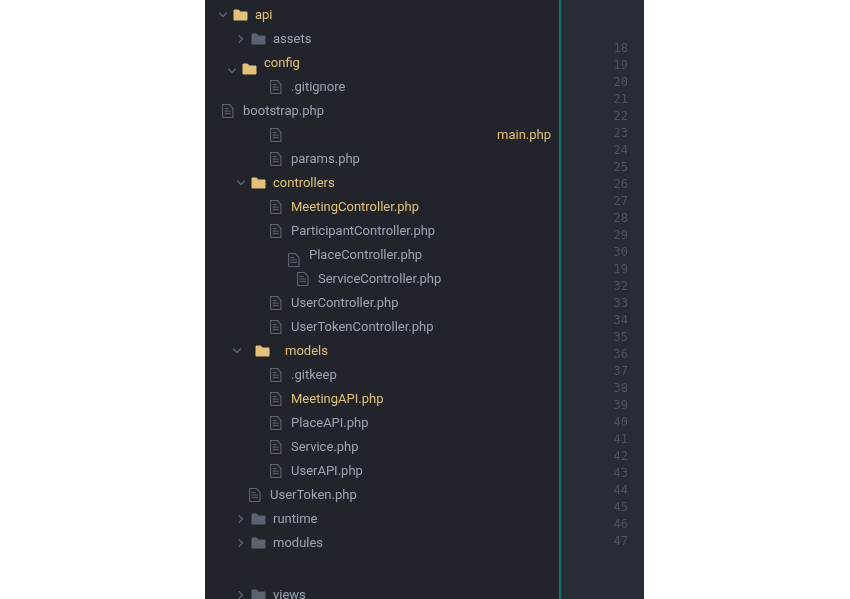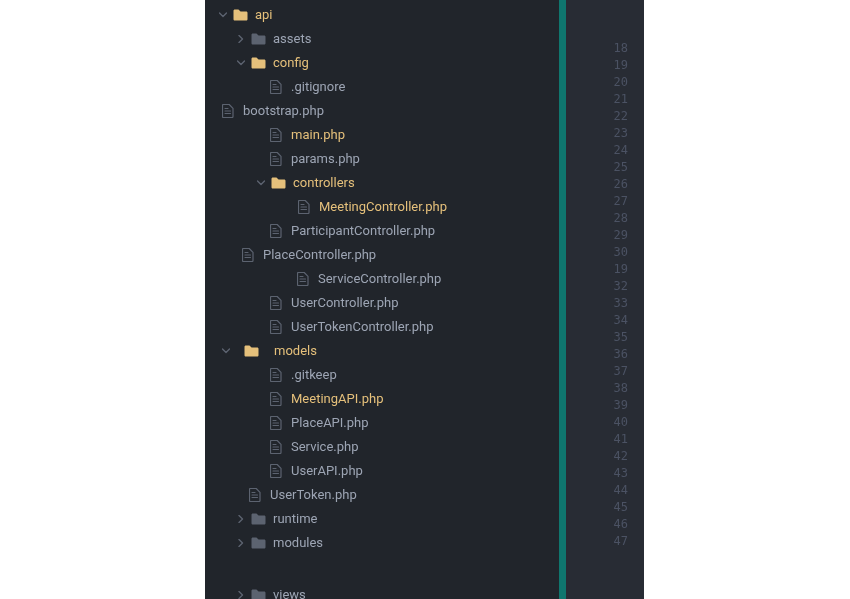--- a/index.html
+++ b/index.html
@@ -62,21 +62,21 @@
     flex-shrink: 0;
   }
   .icon svg { display: block; }
   .icon.folder-normal { color: #5c6370; }
   .icon.folder-highlight { color: #e5c07b; }
   .icon.file { color: #5c6370; }
   .label { flex: 1 1 auto; }
   .gutter {
     flex: 1 1 auto;
     background: #282c34;
-    border-left: 7px solid #0f766e;
+    border-left: 2px solid #0f766e;
     color: #4b5263;
     font-family: Menlo, Consolas, "DejaVu Sans Mono", monospace;
     font-size: 12px;
     padding-top: 40px;
     text-align: right;
   }
   .gutter .ln {
     height: 17px;
     line-height: 17px;
     padding-right: 16px;
@@ -106,119 +106,119 @@
             <path d="M2 0.5 L5.5 4 L2 7.5" stroke="currentColor" stroke-width="1.4" fill="none" stroke-linecap="round" stroke-linejoin="round"></path>
           </svg>
         </span>
         <span class="icon folder-normal">
           <svg width="15" height="12" viewBox="0 0 15 12">
             <path d="M0.5 1.8 C0.5 1.1 1.1 0.5 1.8 0.5 L5.2 0.5 C5.6 0.5 6 0.7 6.2 1 L6.8 1.9 C7 2.2 7.4 2.4 7.8 2.4 L13.2 2.4 C13.9 2.4 14.5 3 14.5 3.7 L14.5 10.2 C14.5 10.9 13.9 11.5 13.2 11.5 L1.8 11.5 C1.1 11.5 0.5 10.9 0.5 10.2 Z" fill="currentColor"></path>
           </svg>
         </span>
         <span class="label">assets</span>
       </div>
+      <div class="row highlight" style="padding-left: 21px; align-items: flex-end;">
+        <span class="chev">
+          <svg width="8" height="8" viewBox="0 0 8 8">
+            <path d="M0.5 2 L4 5.5 L7.5 2" stroke="currentColor" stroke-width="1.4" fill="none" stroke-linecap="round" stroke-linejoin="round"></path>
+          </svg>
+        </span>
+        <span class="icon folder-highlight">
+          <svg width="15" height="12" viewBox="0 0 15 12">
+            <path d="M0.5 1.8 C0.5 1.1 1.1 0.5 1.8 0.5 L5.2 0.5 C5.6 0.5 6 0.7 6.2 1 L6.8 1.9 C7 2.2 7.4 2.4 7.8 2.4 L13.2 2.4 C13.9 2.4 14.5 3 14.5 3.7 L14.5 10.2 C14.5 10.9 13.9 11.5 13.2 11.5 L1.8 11.5 C1.1 11.5 0.5 10.9 0.5 10.2 Z" fill="currentColor"></path>
+          </svg>
+        </span>
+        <span class="label">config</span>
+      </div>
+      <div class="row" style="padding-left: 48px;">
+        <span class="chev hidden"></span>
+        <span class="icon file">
+          <svg width="12" height="14" viewBox="0 0 12 14">
+            <path d="M1.4 0.5 L7.2 0.5 L11 4.3 L11 12.6 C11 13.1 10.6 13.5 10.1 13.5 L1.4 13.5 C0.9 13.5 0.5 13.1 0.5 12.6 L0.5 1.4 C0.5 0.9 0.9 0.5 1.4 0.5 Z" fill="none" stroke="currentColor" stroke-width="1.2" stroke-linejoin="round"></path>
+            <line x1="3" y1="4.5" x2="6" y2="4.5" stroke="currentColor" stroke-width="1.1" stroke-linecap="round"></line>
+            <line x1="3" y1="7" x2="8.5" y2="7" stroke="currentColor" stroke-width="1.1" stroke-linecap="round"></line>
+            <line x1="3" y1="9.5" x2="8.5" y2="9.5" stroke="currentColor" stroke-width="1.1" stroke-linecap="round"></line>
+          </svg>
+        </span>
+        <span class="label">.gitignore</span>
+      </div>
+      <div class="row" style="">
+        <span class="chev hidden"></span>
+        <span class="icon file">
+          <svg width="12" height="14" viewBox="0 0 12 14">
+            <path d="M1.4 0.5 L7.2 0.5 L11 4.3 L11 12.6 C11 13.1 10.6 13.5 10.1 13.5 L1.4 13.5 C0.9 13.5 0.5 13.1 0.5 12.6 L0.5 1.4 C0.5 0.9 0.9 0.5 1.4 0.5 Z" fill="none" stroke="currentColor" stroke-width="1.2" stroke-linejoin="round"></path>
+            <line x1="3" y1="4.5" x2="6" y2="4.5" stroke="currentColor" stroke-width="1.1" stroke-linecap="round"></line>
+            <line x1="3" y1="7" x2="8.5" y2="7" stroke="currentColor" stroke-width="1.1" stroke-linecap="round"></line>
+            <line x1="3" y1="9.5" x2="8.5" y2="9.5" stroke="currentColor" stroke-width="1.1" stroke-linecap="round"></line>
+          </svg>
+        </span>
+        <span class="label">bootstrap.php</span>
+      </div>
+      <div class="row highlight" style="padding-left: 48px; text-align: right;">
+        <span class="chev hidden"></span>
+        <span class="icon file">
+          <svg width="12" height="14" viewBox="0 0 12 14">
+            <path d="M1.4 0.5 L7.2 0.5 L11 4.3 L11 12.6 C11 13.1 10.6 13.5 10.1 13.5 L1.4 13.5 C0.9 13.5 0.5 13.1 0.5 12.6 L0.5 1.4 C0.5 0.9 0.9 0.5 1.4 0.5 Z" fill="none" stroke="currentColor" stroke-width="1.2" stroke-linejoin="round"></path>
+            <line x1="3" y1="4.5" x2="6" y2="4.5" stroke="currentColor" stroke-width="1.1" stroke-linecap="round"></line>
+            <line x1="3" y1="7" x2="8.5" y2="7" stroke="currentColor" stroke-width="1.1" stroke-linecap="round"></line>
+            <line x1="3" y1="9.5" x2="8.5" y2="9.5" stroke="currentColor" stroke-width="1.1" stroke-linecap="round"></line>
+          </svg>
+        </span>
+        <span class="label">main.php</span>
+      </div>
+      <div class="row" style="padding-left: 48px;">
+        <span class="chev hidden"></span>
+        <span class="icon file">
+          <svg width="12" height="14" viewBox="0 0 12 14">
+            <path d="M1.4 0.5 L7.2 0.5 L11 4.3 L11 12.6 C11 13.1 10.6 13.5 10.1 13.5 L1.4 13.5 C0.9 13.5 0.5 13.1 0.5 12.6 L0.5 1.4 C0.5 0.9 0.9 0.5 1.4 0.5 Z" fill="none" stroke="currentColor" stroke-width="1.2" stroke-linejoin="round"></path>
+            <line x1="3" y1="4.5" x2="6" y2="4.5" stroke="currentColor" stroke-width="1.1" stroke-linecap="round"></line>
+            <line x1="3" y1="7" x2="8.5" y2="7" stroke="currentColor" stroke-width="1.1" stroke-linecap="round"></line>
+            <line x1="3" y1="9.5" x2="8.5" y2="9.5" stroke="currentColor" stroke-width="1.1" stroke-linecap="round"></line>
+          </svg>
+        </span>
+        <span class="label">params.php</span>
+      </div>
       <div class="row highlight" style="padding-left: 30px;">
         <span class="chev">
           <svg width="8" height="8" viewBox="0 0 8 8">
             <path d="M0.5 2 L4 5.5 L7.5 2" stroke="currentColor" stroke-width="1.4" fill="none" stroke-linecap="round" stroke-linejoin="round"></path>
           </svg>
         </span>
         <span class="icon folder-highlight">
           <svg width="15" height="12" viewBox="0 0 15 12">
             <path d="M0.5 1.8 C0.5 1.1 1.1 0.5 1.8 0.5 L5.2 0.5 C5.6 0.5 6 0.7 6.2 1 L6.8 1.9 C7 2.2 7.4 2.4 7.8 2.4 L13.2 2.4 C13.9 2.4 14.5 3 14.5 3.7 L14.5 10.2 C14.5 10.9 13.9 11.5 13.2 11.5 L1.8 11.5 C1.1 11.5 0.5 10.9 0.5 10.2 Z" fill="currentColor"></path>
           </svg>
         </span>
-        <span class="label">config</span>
-      </div>
-      <div class="row" style="padding-left: 48px;">
-        <span class="chev hidden"></span>
-        <span class="icon file">
-          <svg width="12" height="14" viewBox="0 0 12 14">
-            <path d="M1.4 0.5 L7.2 0.5 L11 4.3 L11 12.6 C11 13.1 10.6 13.5 10.1 13.5 L1.4 13.5 C0.9 13.5 0.5 13.1 0.5 12.6 L0.5 1.4 C0.5 0.9 0.9 0.5 1.4 0.5 Z" fill="none" stroke="currentColor" stroke-width="1.2" stroke-linejoin="round"></path>
-            <line x1="3" y1="4.5" x2="6" y2="4.5" stroke="currentColor" stroke-width="1.1" stroke-linecap="round"></line>
-            <line x1="3" y1="7" x2="8.5" y2="7" stroke="currentColor" stroke-width="1.1" stroke-linecap="round"></line>
-            <line x1="3" y1="9.5" x2="8.5" y2="9.5" stroke="currentColor" stroke-width="1.1" stroke-linecap="round"></line>
-          </svg>
-        </span>
-        <span class="label">.gitignore</span>
-      </div>
-      <div class="row" style="">
-        <span class="chev hidden"></span>
-        <span class="icon file">
-          <svg width="12" height="14" viewBox="0 0 12 14">
-            <path d="M1.4 0.5 L7.2 0.5 L11 4.3 L11 12.6 C11 13.1 10.6 13.5 10.1 13.5 L1.4 13.5 C0.9 13.5 0.5 13.1 0.5 12.6 L0.5 1.4 C0.5 0.9 0.9 0.5 1.4 0.5 Z" fill="none" stroke="currentColor" stroke-width="1.2" stroke-linejoin="round"></path>
-            <line x1="3" y1="4.5" x2="6" y2="4.5" stroke="currentColor" stroke-width="1.1" stroke-linecap="round"></line>
-            <line x1="3" y1="7" x2="8.5" y2="7" stroke="currentColor" stroke-width="1.1" stroke-linecap="round"></line>
-            <line x1="3" y1="9.5" x2="8.5" y2="9.5" stroke="currentColor" stroke-width="1.1" stroke-linecap="round"></line>
-          </svg>
-        </span>
-        <span class="label">bootstrap.php</span>
+        <span class="label">controllers</span>
       </div>
       <div class="row highlight" style="padding-left: 48px;">
         <span class="chev hidden"></span>
         <span class="icon file">
           <svg width="12" height="14" viewBox="0 0 12 14">
             <path d="M1.4 0.5 L7.2 0.5 L11 4.3 L11 12.6 C11 13.1 10.6 13.5 10.1 13.5 L1.4 13.5 C0.9 13.5 0.5 13.1 0.5 12.6 L0.5 1.4 C0.5 0.9 0.9 0.5 1.4 0.5 Z" fill="none" stroke="currentColor" stroke-width="1.2" stroke-linejoin="round"></path>
             <line x1="3" y1="4.5" x2="6" y2="4.5" stroke="currentColor" stroke-width="1.1" stroke-linecap="round"></line>
             <line x1="3" y1="7" x2="8.5" y2="7" stroke="currentColor" stroke-width="1.1" stroke-linecap="round"></line>
             <line x1="3" y1="9.5" x2="8.5" y2="9.5" stroke="currentColor" stroke-width="1.1" stroke-linecap="round"></line>
           </svg>
         </span>
-        <span class="label">main.php</span>
-      </div>
-      <div class="row" style="padding-left: 48px;">
-        <span class="chev hidden"></span>
-        <span class="icon file">
-          <svg width="12" height="14" viewBox="0 0 12 14">
-            <path d="M1.4 0.5 L7.2 0.5 L11 4.3 L11 12.6 C11 13.1 10.6 13.5 10.1 13.5 L1.4 13.5 C0.9 13.5 0.5 13.1 0.5 12.6 L0.5 1.4 C0.5 0.9 0.9 0.5 1.4 0.5 Z" fill="none" stroke="currentColor" stroke-width="1.2" stroke-linejoin="round"></path>
-            <line x1="3" y1="4.5" x2="6" y2="4.5" stroke="currentColor" stroke-width="1.1" stroke-linecap="round"></line>
-            <line x1="3" y1="7" x2="8.5" y2="7" stroke="currentColor" stroke-width="1.1" stroke-linecap="round"></line>
-            <line x1="3" y1="9.5" x2="8.5" y2="9.5" stroke="currentColor" stroke-width="1.1" stroke-linecap="round"></line>
-          </svg>
-        </span>
-        <span class="label">params.php</span>
-      </div>
-      <div class="row highlight" style="padding-left: 30px; margin-left: 20px;">
-        <span class="chev">
-          <svg width="8" height="8" viewBox="0 0 8 8">
-            <path d="M0.5 2 L4 5.5 L7.5 2" stroke="currentColor" stroke-width="1.4" fill="none" stroke-linecap="round" stroke-linejoin="round"></path>
-          </svg>
-        </span>
-        <span class="icon folder-highlight">
-          <svg width="15" height="12" viewBox="0 0 15 12">
-            <path d="M0.5 1.8 C0.5 1.1 1.1 0.5 1.8 0.5 L5.2 0.5 C5.6 0.5 6 0.7 6.2 1 L6.8 1.9 C7 2.2 7.4 2.4 7.8 2.4 L13.2 2.4 C13.9 2.4 14.5 3 14.5 3.7 L14.5 10.2 C14.5 10.9 13.9 11.5 13.2 11.5 L1.8 11.5 C1.1 11.5 0.5 10.9 0.5 10.2 Z" fill="currentColor"></path>
-          </svg>
-        </span>
-        <span class="label">controllers</span>
-      </div>
-      <div class="row highlight" style="padding-left: 48px; margin-left: 28px;">
-        <span class="chev hidden"></span>
-        <span class="icon file">
-          <svg width="12" height="14" viewBox="0 0 12 14">
-            <path d="M1.4 0.5 L7.2 0.5 L11 4.3 L11 12.6 C11 13.1 10.6 13.5 10.1 13.5 L1.4 13.5 C0.9 13.5 0.5 13.1 0.5 12.6 L0.5 1.4 C0.5 0.9 0.9 0.5 1.4 0.5 Z" fill="none" stroke="currentColor" stroke-width="1.2" stroke-linejoin="round"></path>
-            <line x1="3" y1="4.5" x2="6" y2="4.5" stroke="currentColor" stroke-width="1.1" stroke-linecap="round"></line>
-            <line x1="3" y1="7" x2="8.5" y2="7" stroke="currentColor" stroke-width="1.1" stroke-linecap="round"></line>
-            <line x1="3" y1="9.5" x2="8.5" y2="9.5" stroke="currentColor" stroke-width="1.1" stroke-linecap="round"></line>
-          </svg>
-        </span>
         <span class="label">MeetingController.php</span>
       </div>
       <div class="row" style="padding-left: 48px;">
         <span class="chev hidden"></span>
         <span class="icon file">
           <svg width="12" height="14" viewBox="0 0 12 14">
             <path d="M1.4 0.5 L7.2 0.5 L11 4.3 L11 12.6 C11 13.1 10.6 13.5 10.1 13.5 L1.4 13.5 C0.9 13.5 0.5 13.1 0.5 12.6 L0.5 1.4 C0.5 0.9 0.9 0.5 1.4 0.5 Z" fill="none" stroke="currentColor" stroke-width="1.2" stroke-linejoin="round"></path>
             <line x1="3" y1="4.5" x2="6" y2="4.5" stroke="currentColor" stroke-width="1.1" stroke-linecap="round"></line>
             <line x1="3" y1="7" x2="8.5" y2="7" stroke="currentColor" stroke-width="1.1" stroke-linecap="round"></line>
             <line x1="3" y1="9.5" x2="8.5" y2="9.5" stroke="currentColor" stroke-width="1.1" stroke-linecap="round"></line>
           </svg>
         </span>
         <span class="label">ParticipantController.php</span>
       </div>
-      <div class="row" style="padding-left: 20px;">
+      <div class="row" style="padding-left: 66px; align-items: flex-end;">
         <span class="chev hidden"></span>
         <span class="icon file">
           <svg width="12" height="14" viewBox="0 0 12 14">
             <path d="M1.4 0.5 L7.2 0.5 L11 4.3 L11 12.6 C11 13.1 10.6 13.5 10.1 13.5 L1.4 13.5 C0.9 13.5 0.5 13.1 0.5 12.6 L0.5 1.4 C0.5 0.9 0.9 0.5 1.4 0.5 Z" fill="none" stroke="currentColor" stroke-width="1.2" stroke-linejoin="round"></path>
             <line x1="3" y1="4.5" x2="6" y2="4.5" stroke="currentColor" stroke-width="1.1" stroke-linecap="round"></line>
             <line x1="3" y1="7" x2="8.5" y2="7" stroke="currentColor" stroke-width="1.1" stroke-linecap="round"></line>
             <line x1="3" y1="9.5" x2="8.5" y2="9.5" stroke="currentColor" stroke-width="1.1" stroke-linecap="round"></line>
           </svg>
         </span>
         <span class="label">PlaceController.php</span>
@@ -252,21 +252,21 @@
         <span class="icon file">
           <svg width="12" height="14" viewBox="0 0 12 14">
             <path d="M1.4 0.5 L7.2 0.5 L11 4.3 L11 12.6 C11 13.1 10.6 13.5 10.1 13.5 L1.4 13.5 C0.9 13.5 0.5 13.1 0.5 12.6 L0.5 1.4 C0.5 0.9 0.9 0.5 1.4 0.5 Z" fill="none" stroke="currentColor" stroke-width="1.2" stroke-linejoin="round"></path>
             <line x1="3" y1="4.5" x2="6" y2="4.5" stroke="currentColor" stroke-width="1.1" stroke-linecap="round"></line>
             <line x1="3" y1="7" x2="8.5" y2="7" stroke="currentColor" stroke-width="1.1" stroke-linecap="round"></line>
             <line x1="3" y1="9.5" x2="8.5" y2="9.5" stroke="currentColor" stroke-width="1.1" stroke-linecap="round"></line>
           </svg>
         </span>
         <span class="label">UserTokenController.php</span>
       </div>
-      <div class="row highlight" style="padding-left: 15px; gap: 8px;">
+      <div class="row highlight" style="padding-left: 26px; gap: 8px;">
         <span class="chev">
           <svg width="8" height="8" viewBox="0 0 8 8">
             <path d="M0.5 2 L4 5.5 L7.5 2" stroke="currentColor" stroke-width="1.4" fill="none" stroke-linecap="round" stroke-linejoin="round"></path>
           </svg>
         </span>
         <span class="icon folder-highlight">
           <svg width="15" height="12" viewBox="0 0 15 12">
             <path d="M0.5 1.8 C0.5 1.1 1.1 0.5 1.8 0.5 L5.2 0.5 C5.6 0.5 6 0.7 6.2 1 L6.8 1.9 C7 2.2 7.4 2.4 7.8 2.4 L13.2 2.4 C13.9 2.4 14.5 3 14.5 3.7 L14.5 10.2 C14.5 10.9 13.9 11.5 13.2 11.5 L1.8 11.5 C1.1 11.5 0.5 10.9 0.5 10.2 Z" fill="currentColor"></path>
           </svg>
         </span>

